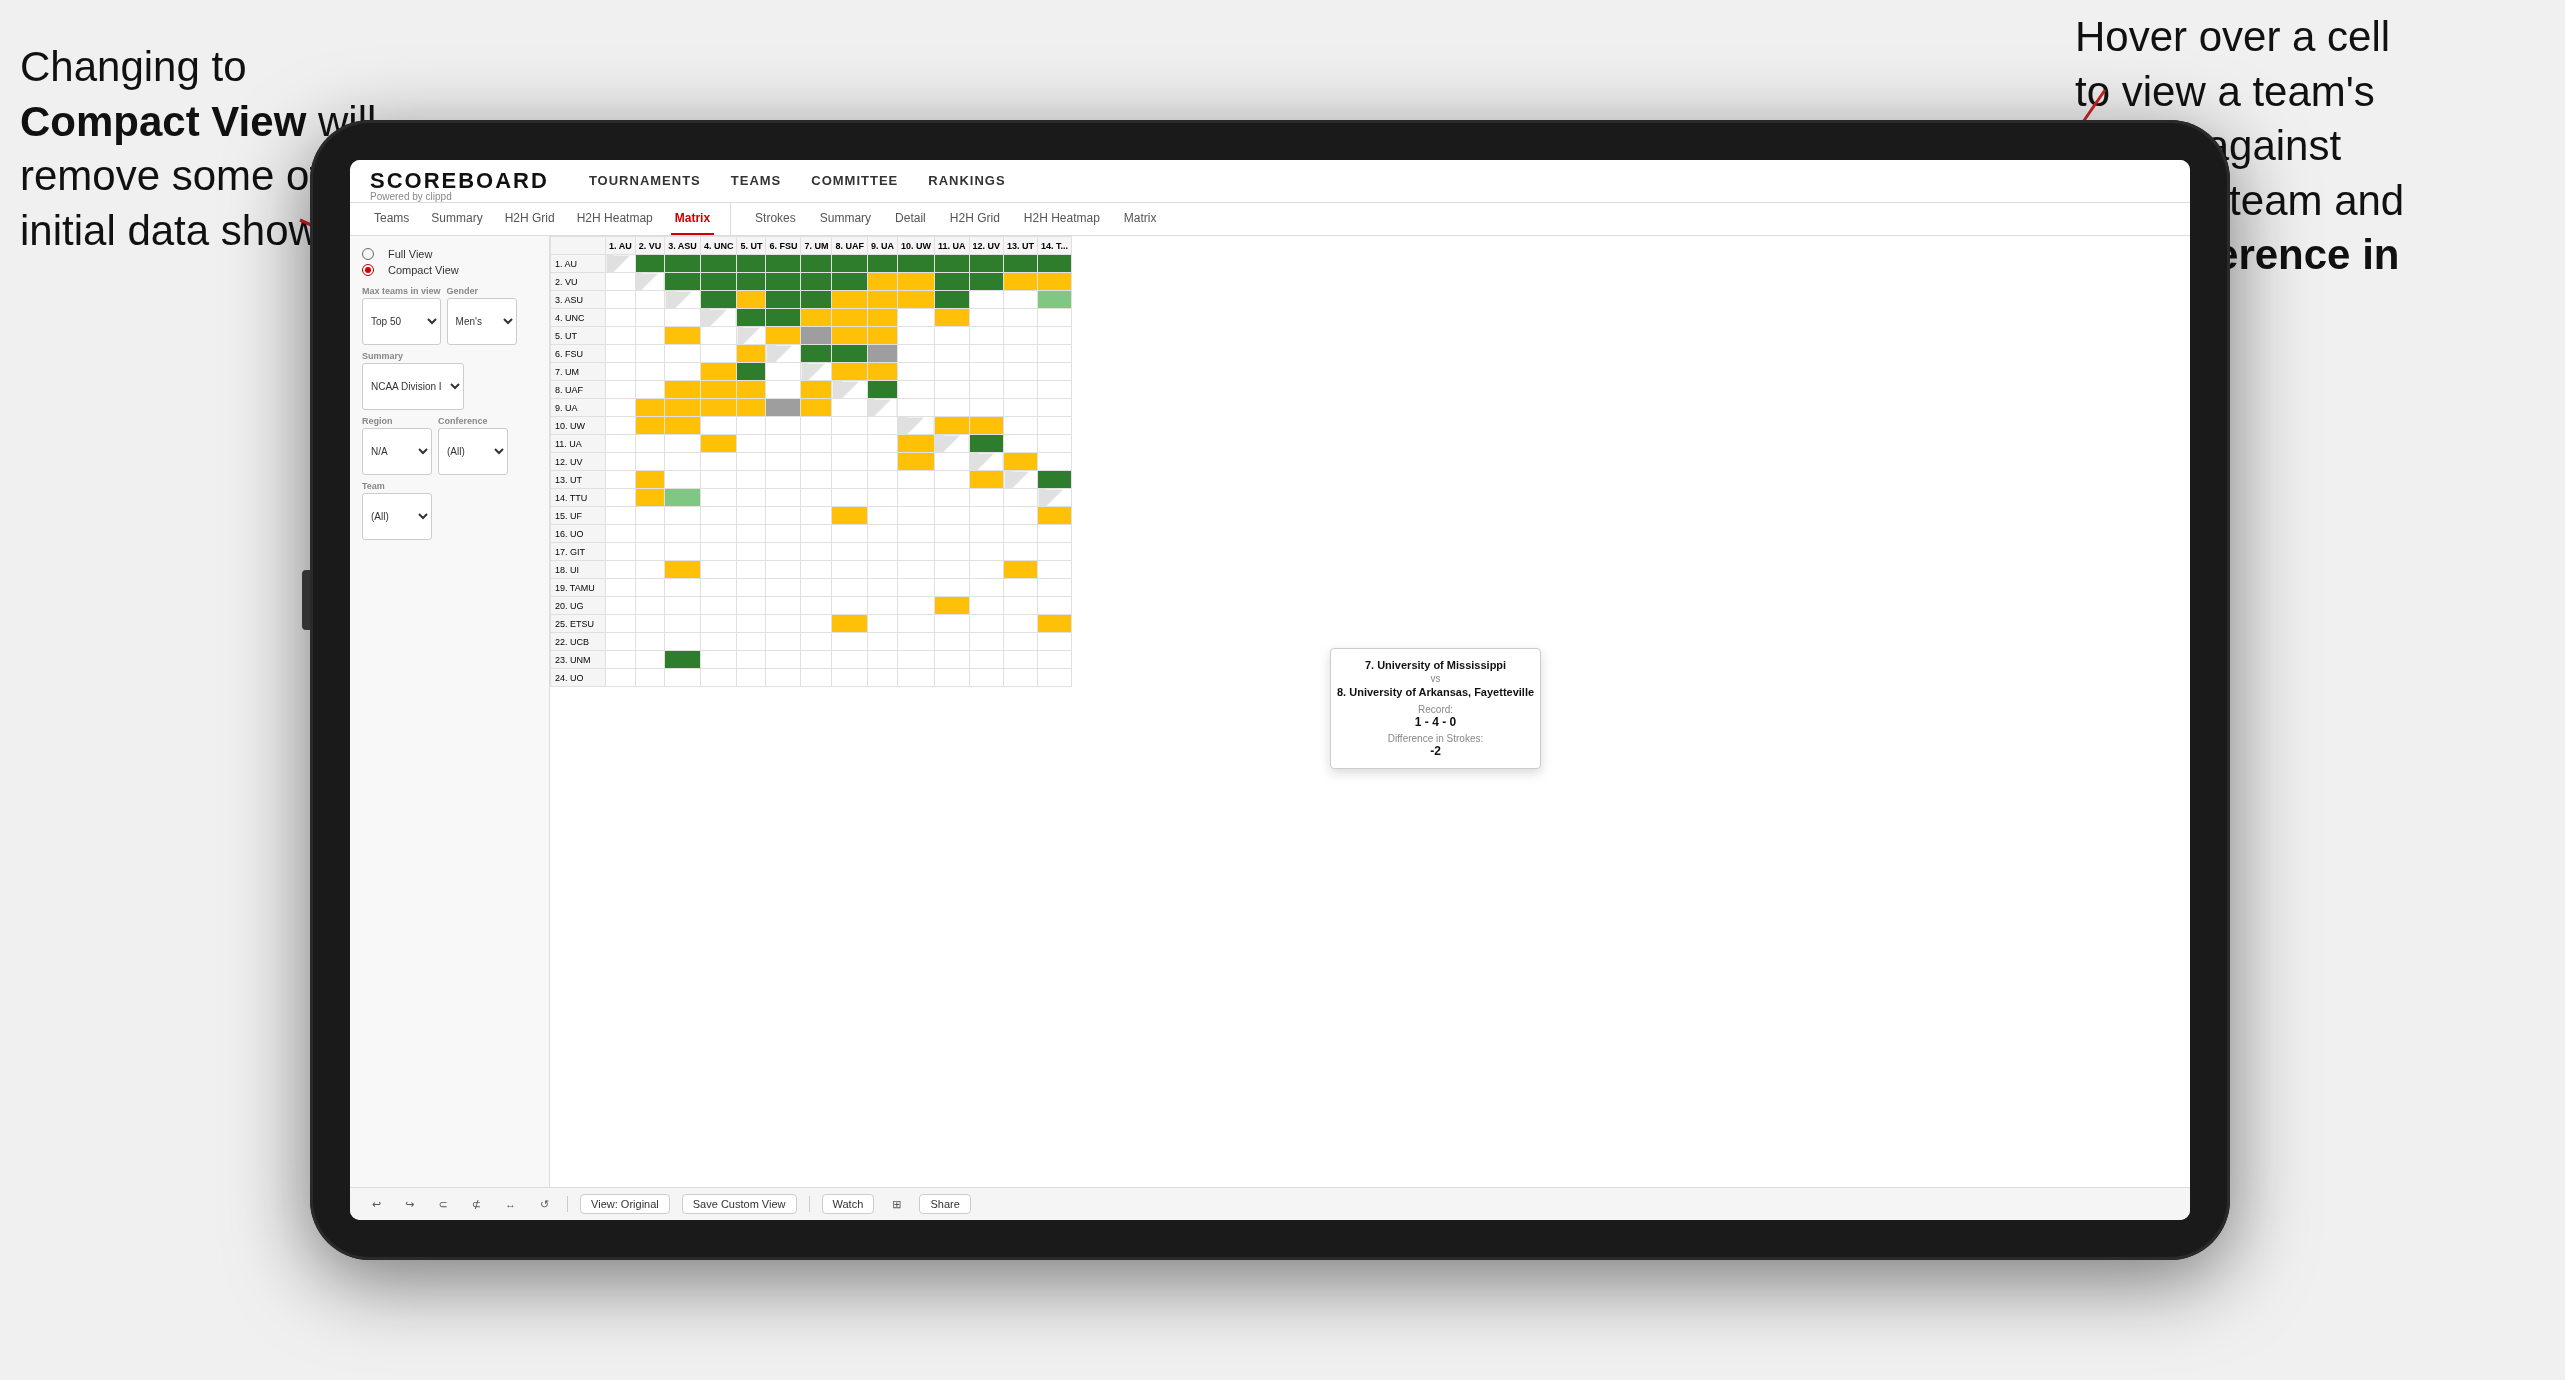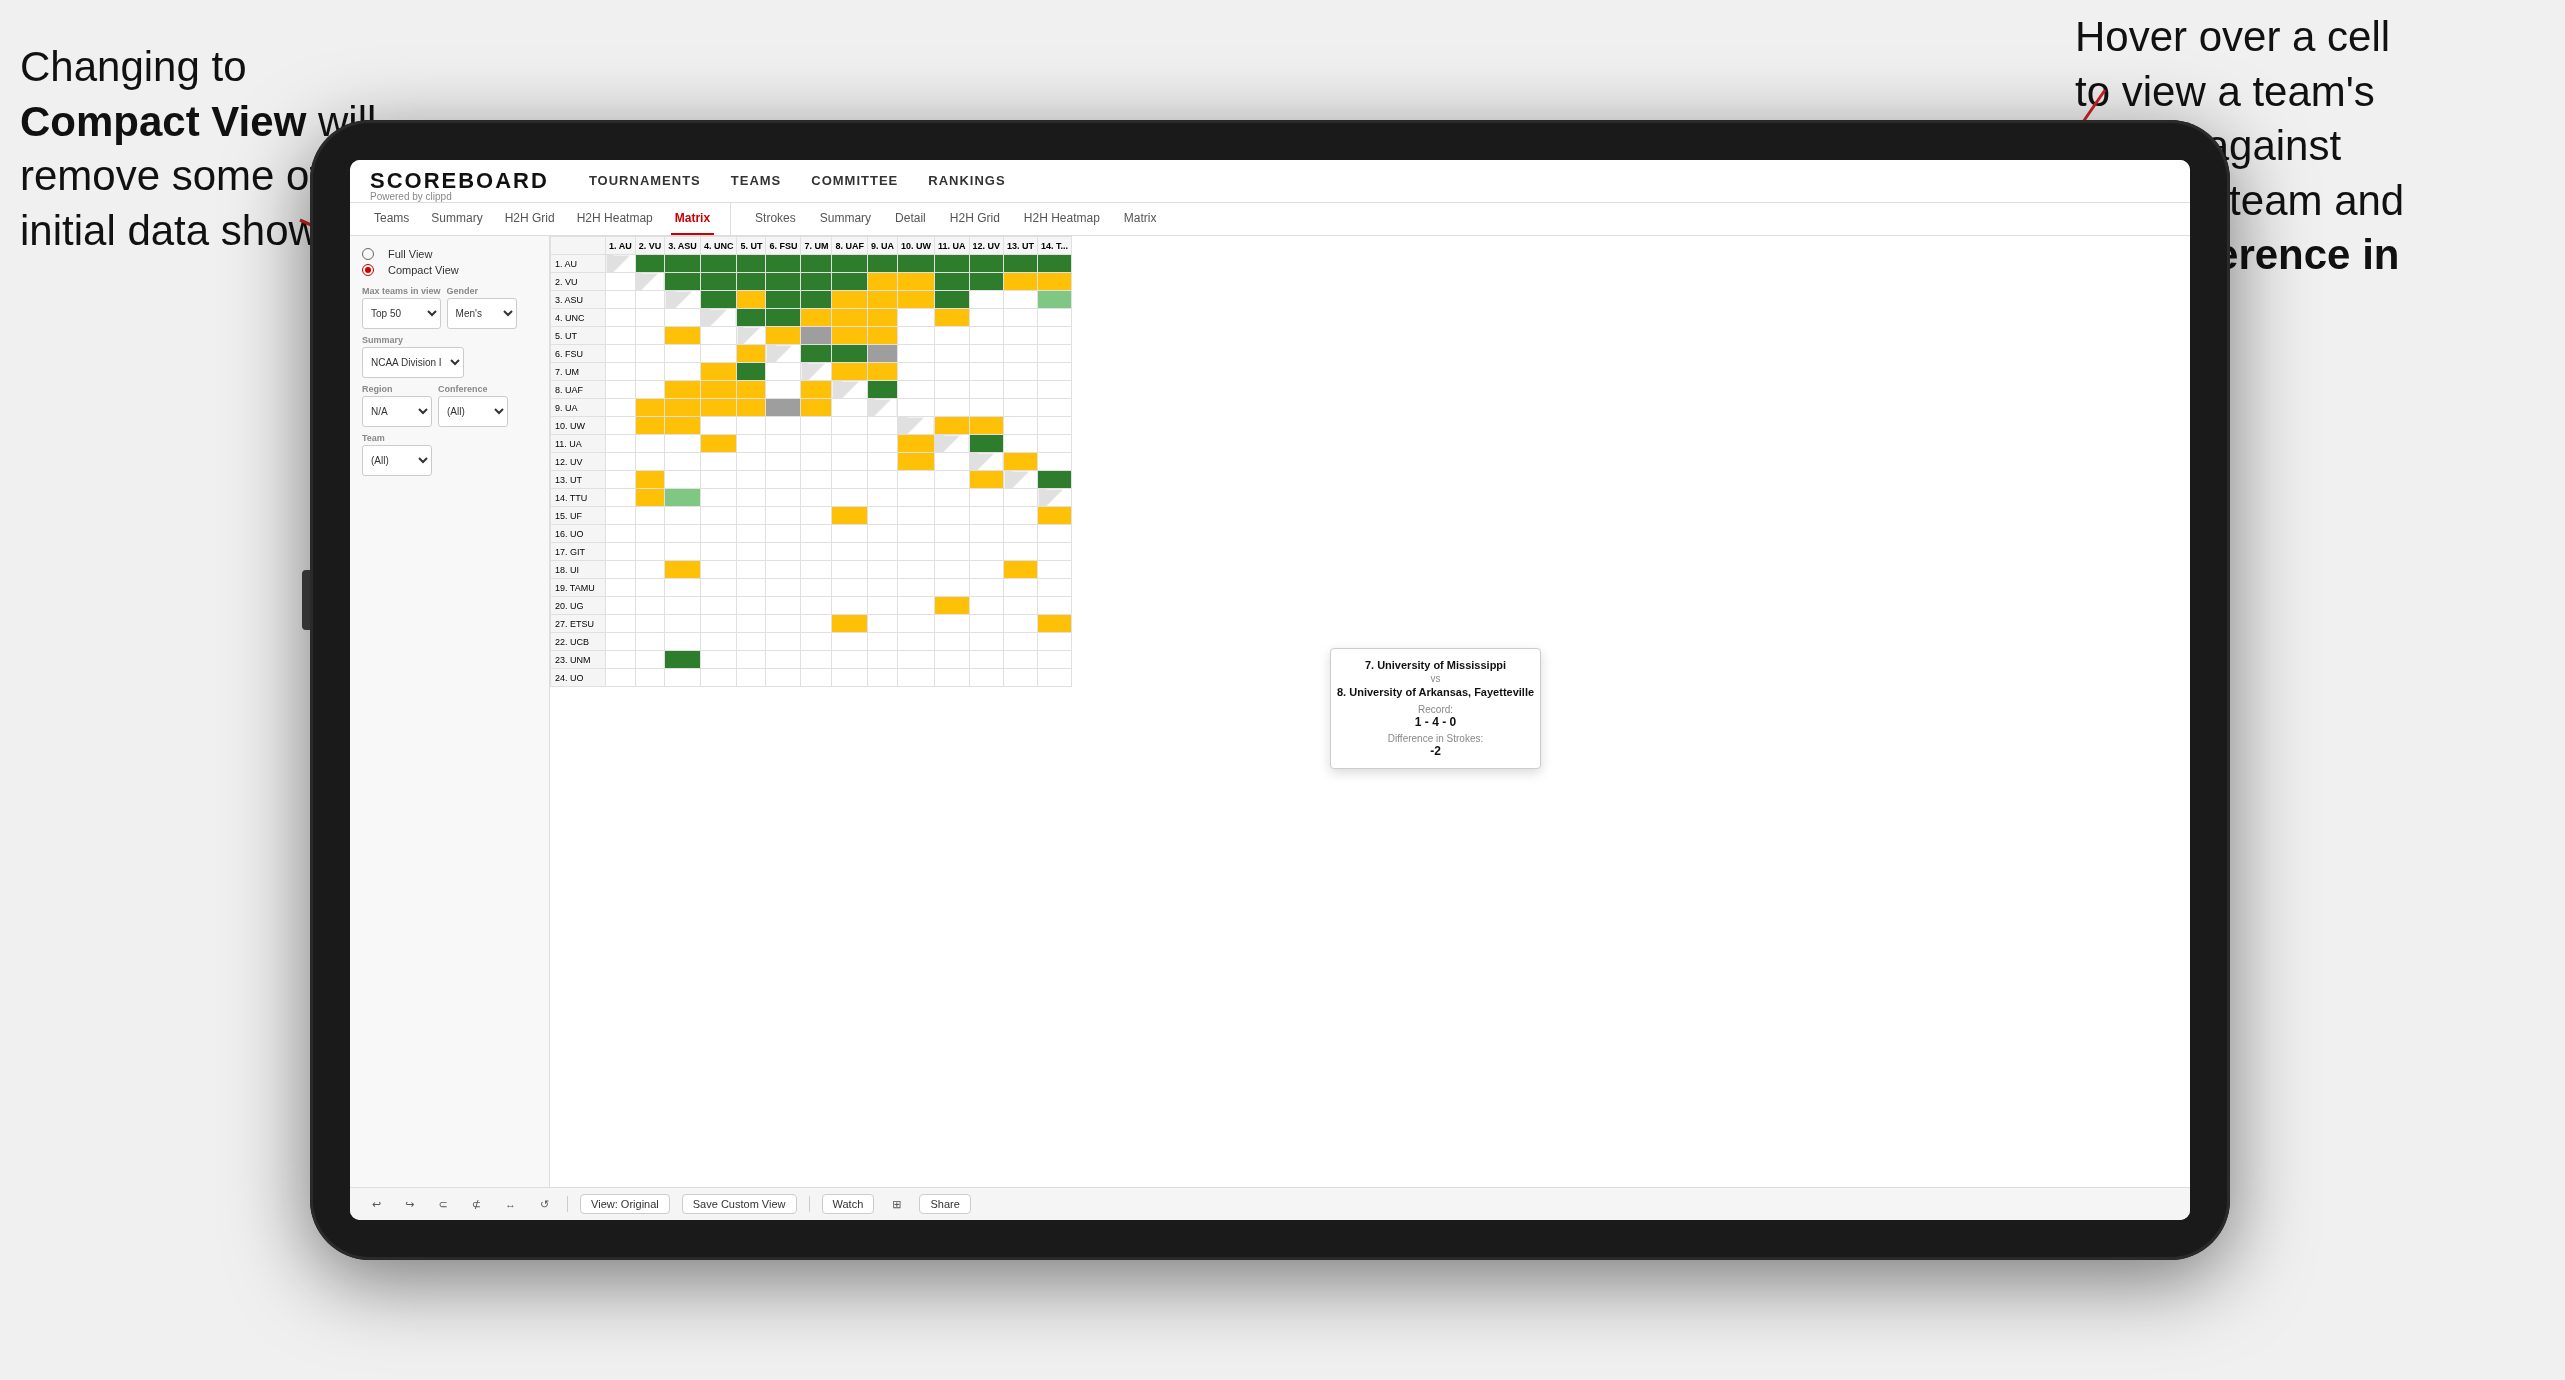--- a/index.html
+++ b/index.html
@@ -225,21 +225,21 @@
       font-size: 9px;
       color: #888;
       font-weight: 600;
     }
 
     .filter-select {
       font-size: 10px;
       color: #333;
       border: 1px solid #ccc;
       border-radius: 3px;
-      padding: 8px 4px;
+      padding: 16px 4px;
       background: #fff;
       min-width: 70px;
     }
 
     
     .matrix-area {
       flex: 1;
       overflow: auto;
       background: #fff;
     }
@@ -883,21 +883,21 @@
                 <td class="cell-white"></td>
                 <td class="cell-white"></td>
                 <td class="cell-white"></td>
                 <td class="cell-white"></td>
                 <td class="cell-yellow"></td>
                 <td class="cell-white"></td>
                 <td class="cell-white"></td>
                 <td class="cell-white"></td>
               </tr>
               <tr>
-                <td class="row-label">27. ETSU</td>
+                <td class="row-label">25. ETSU</td>
                 <td class="cell-white"></td>
                 <td class="cell-white"></td>
                 <td class="cell-white"></td>
                 <td class="cell-white"></td>
                 <td class="cell-white"></td>
                 <td class="cell-white"></td>
                 <td class="cell-white"></td>
                 <td class="cell-yellow"></td>
                 <td class="cell-white"></td>
                 <td class="cell-white"></td>

